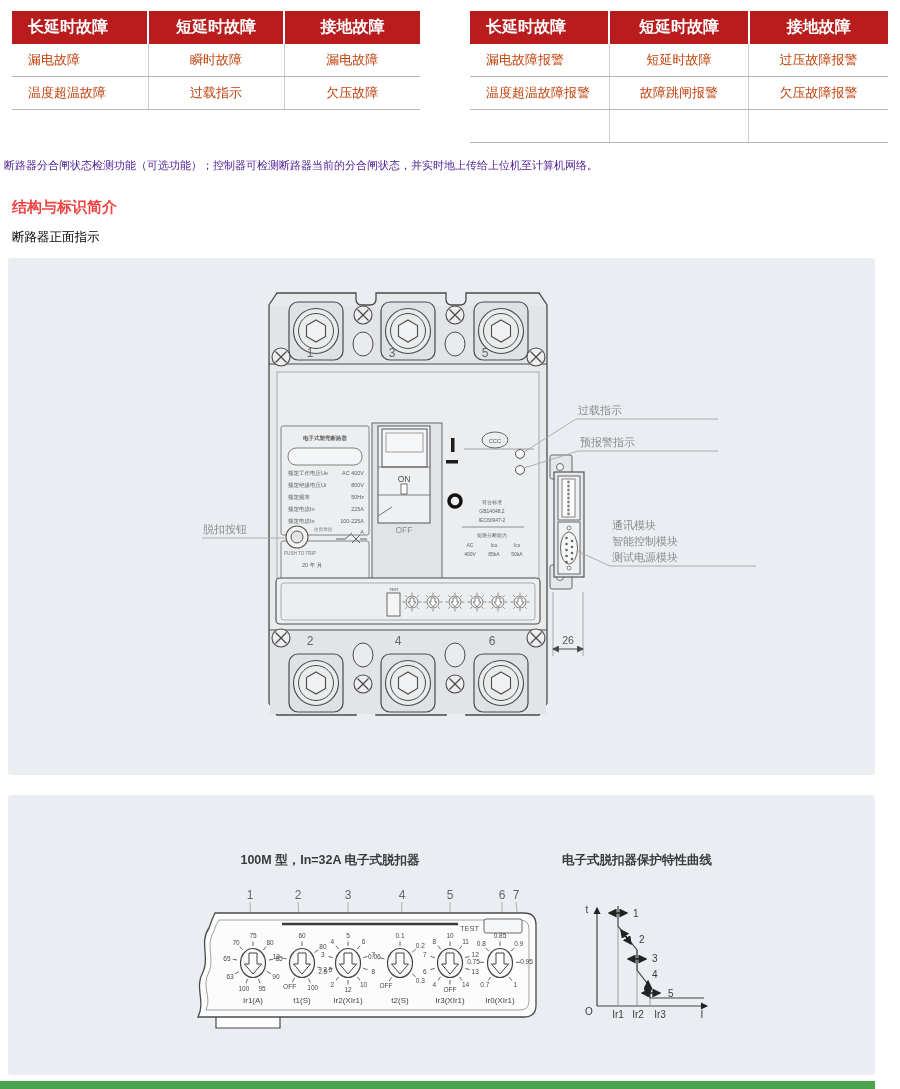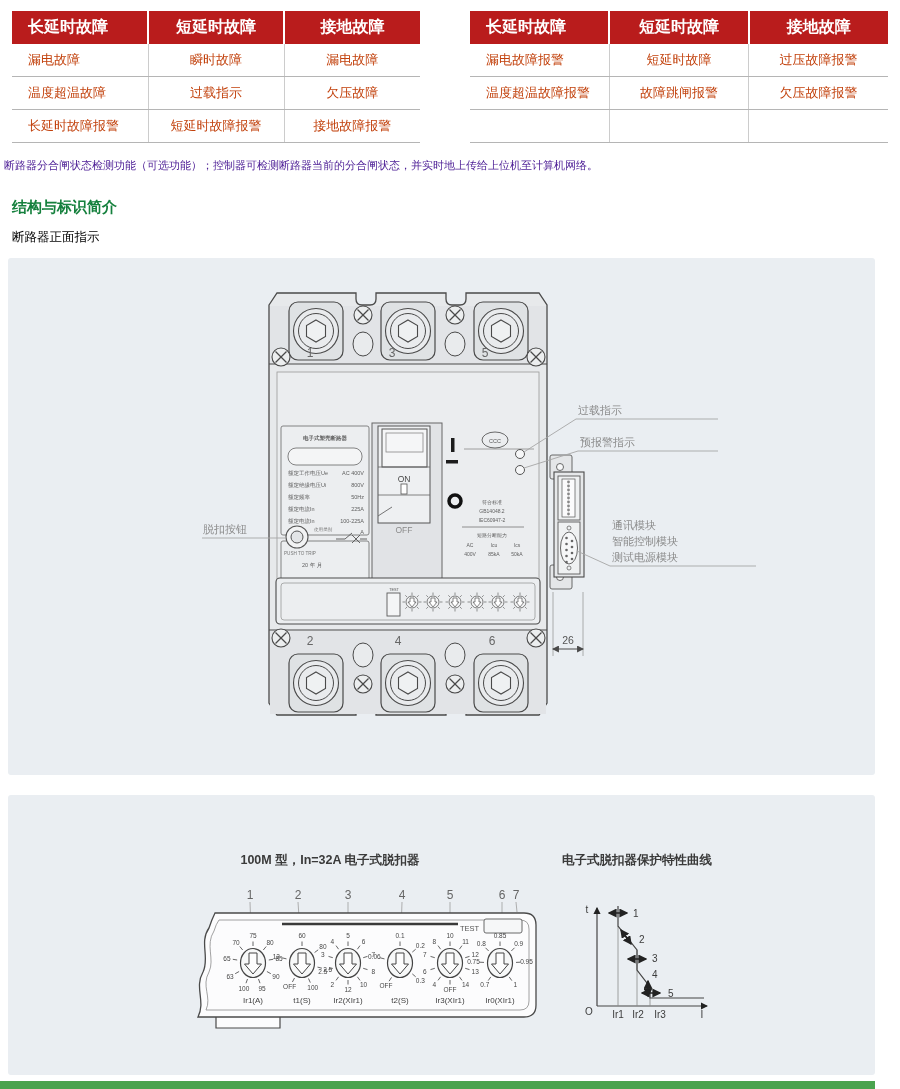--- a/index.html
+++ b/index.html
@@ -9,21 +9,21 @@
   .fault-table{position:absolute;top:11px;border-collapse:collapse;table-layout:fixed;}
   .fault-table th{background:#b91c1c;color:#ffffff;font-weight:bold;font-size:16px;height:31px;
                   border-left:2px solid #ffffff;text-align:center;margin-top:30px;}
   .fault-table th:first-child{border-left:none;text-align:left;padding-left:16px;}
   .fault-table td{font-size:13px;color:#c2410c;height:30px;border-bottom:1px solid #b5b5b5;
                   border-left:1px solid #cccccc;text-align:center;}
   .fault-table td:first-child{border-left:none;text-align:left;padding-left:16px;}
   .tbl-left{left:12px;width:408px;}
   .tbl-right{left:470px;width:418px;}
   .para{position:absolute;left:4px;top:147px;width:860px;font-size:11px;color:#4c1d95;}
-  .sec-title{position:absolute;left:12px;top:198px;font-size:15px;font-weight:bold;color:#15803d;margin:0;}
+  .sec-title{position:absolute;left:12px;top:198px;font-size:15px;font-weight:bold;color:#ef4444;margin:0;}
   .sec-sub{position:absolute;left:12px;top:229px;font-size:12.5px;font-weight:normal;color:#000000;margin:0;}
   .panel{position:absolute;left:8px;width:867px;background:#eaeef2;border-radius:3px;}
   .panel1{top:258px;height:517px;}
   .panel2{top:795px;height:280px;}
   .footer-bar{position:absolute;left:0;top:1081px;width:875px;height:8px;}
   svg{display:block;}
   svg text{font-family:"Liberation Sans","DejaVu Sans",sans-serif;}
   .olf{stroke:#4a4a4a;stroke-width:1.3;fill:#e7e9eb;}
   .ol2{stroke:#5a5a5a;stroke-width:0.9;fill:none;}
   .thin{stroke:#9a9a9a;stroke-width:0.8;fill:none;}
@@ -56,25 +56,20 @@
     </tr>
     <tr>
       <td>漏电故障</td>
       <td>瞬时故障</td>
       <td>漏电故障</td>
     </tr>
     <tr>
       <td>温度超温故障</td>
       <td>过载指示</td>
       <td>欠压故障</td>
-    </tr>
-    <tr>
-      <td>长延时故障报警</td>
-      <td>短延时故障报警</td>
-      <td>接地故障报警</td>
     </tr>
   </tbody>
     </table>
 
   <table class="fault-table tbl-right">
     <tbody>
         <tr>
       <th>长延时故障</th>
       <th>短延时故障</th>
       <th>接地故障</th>

